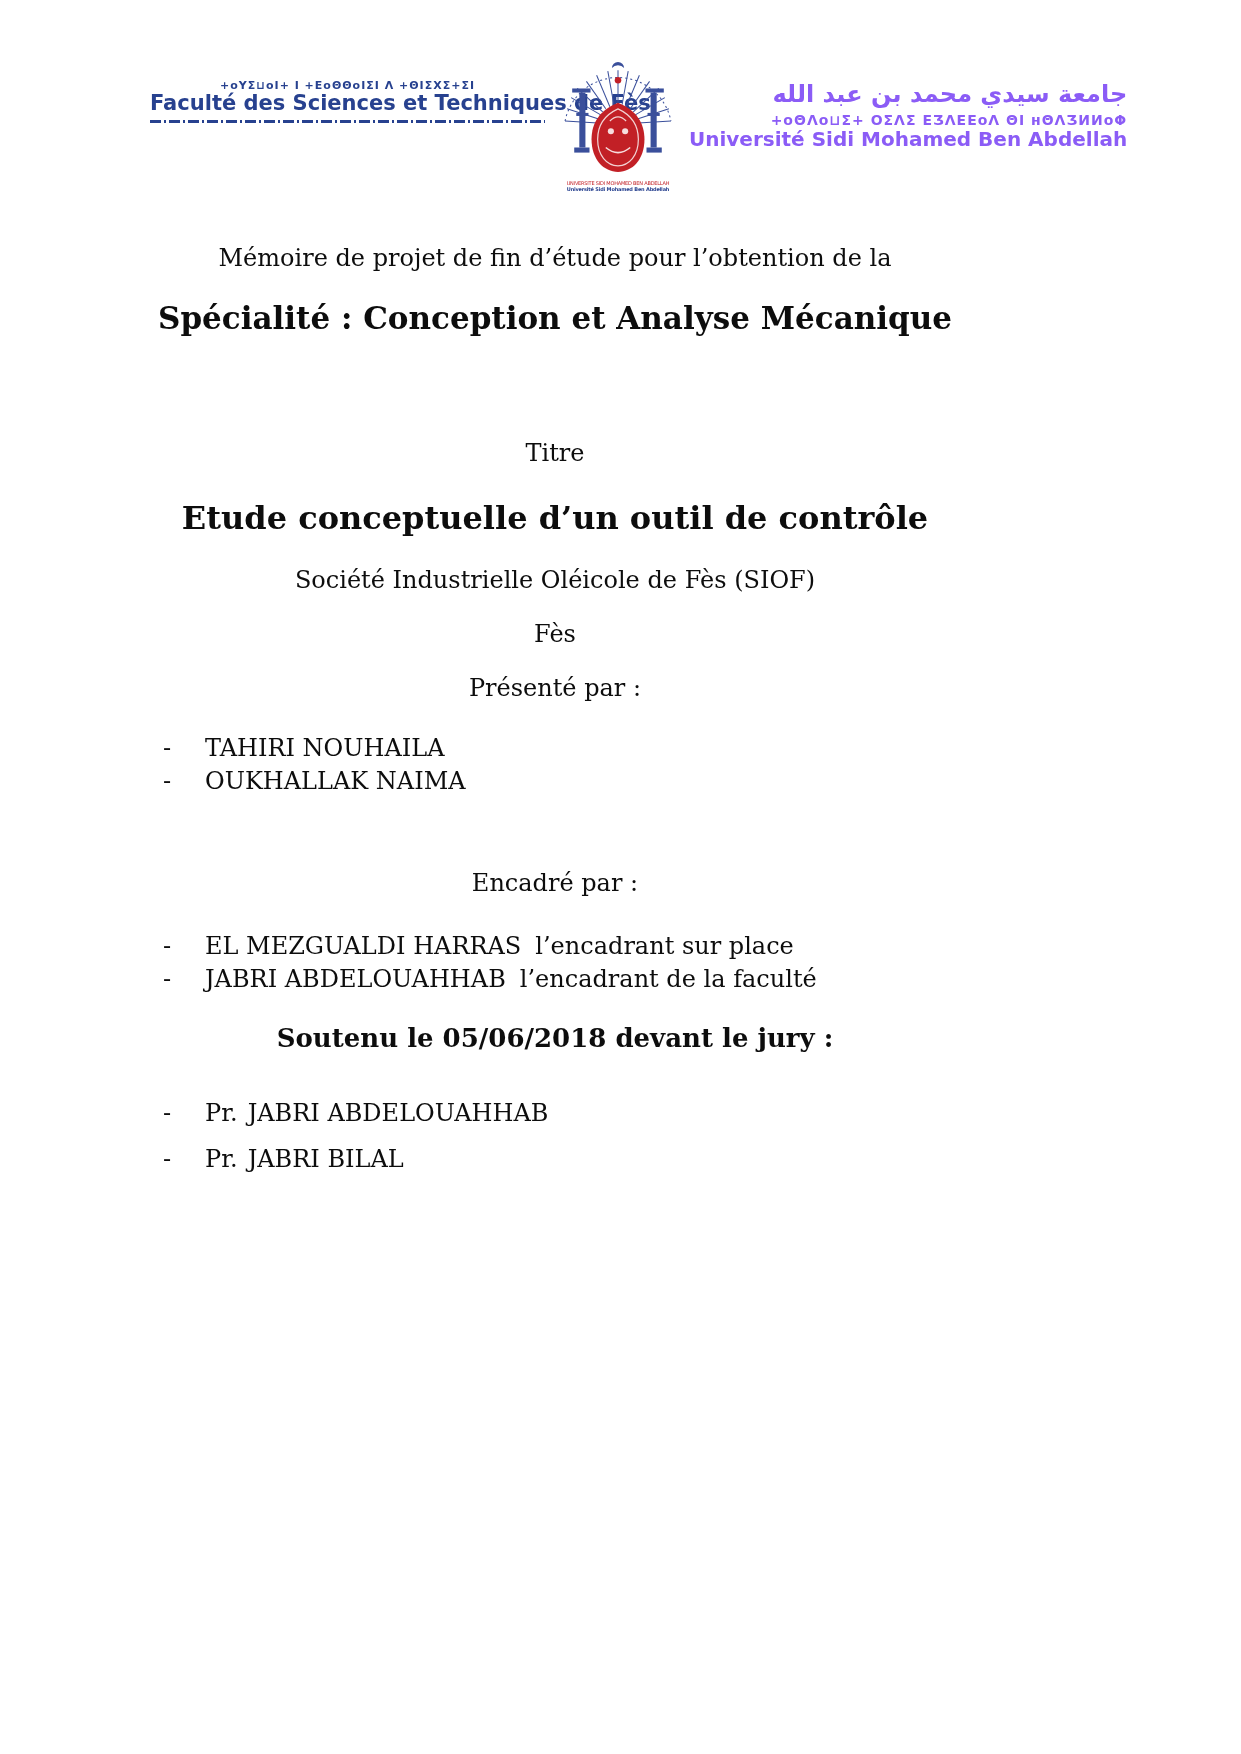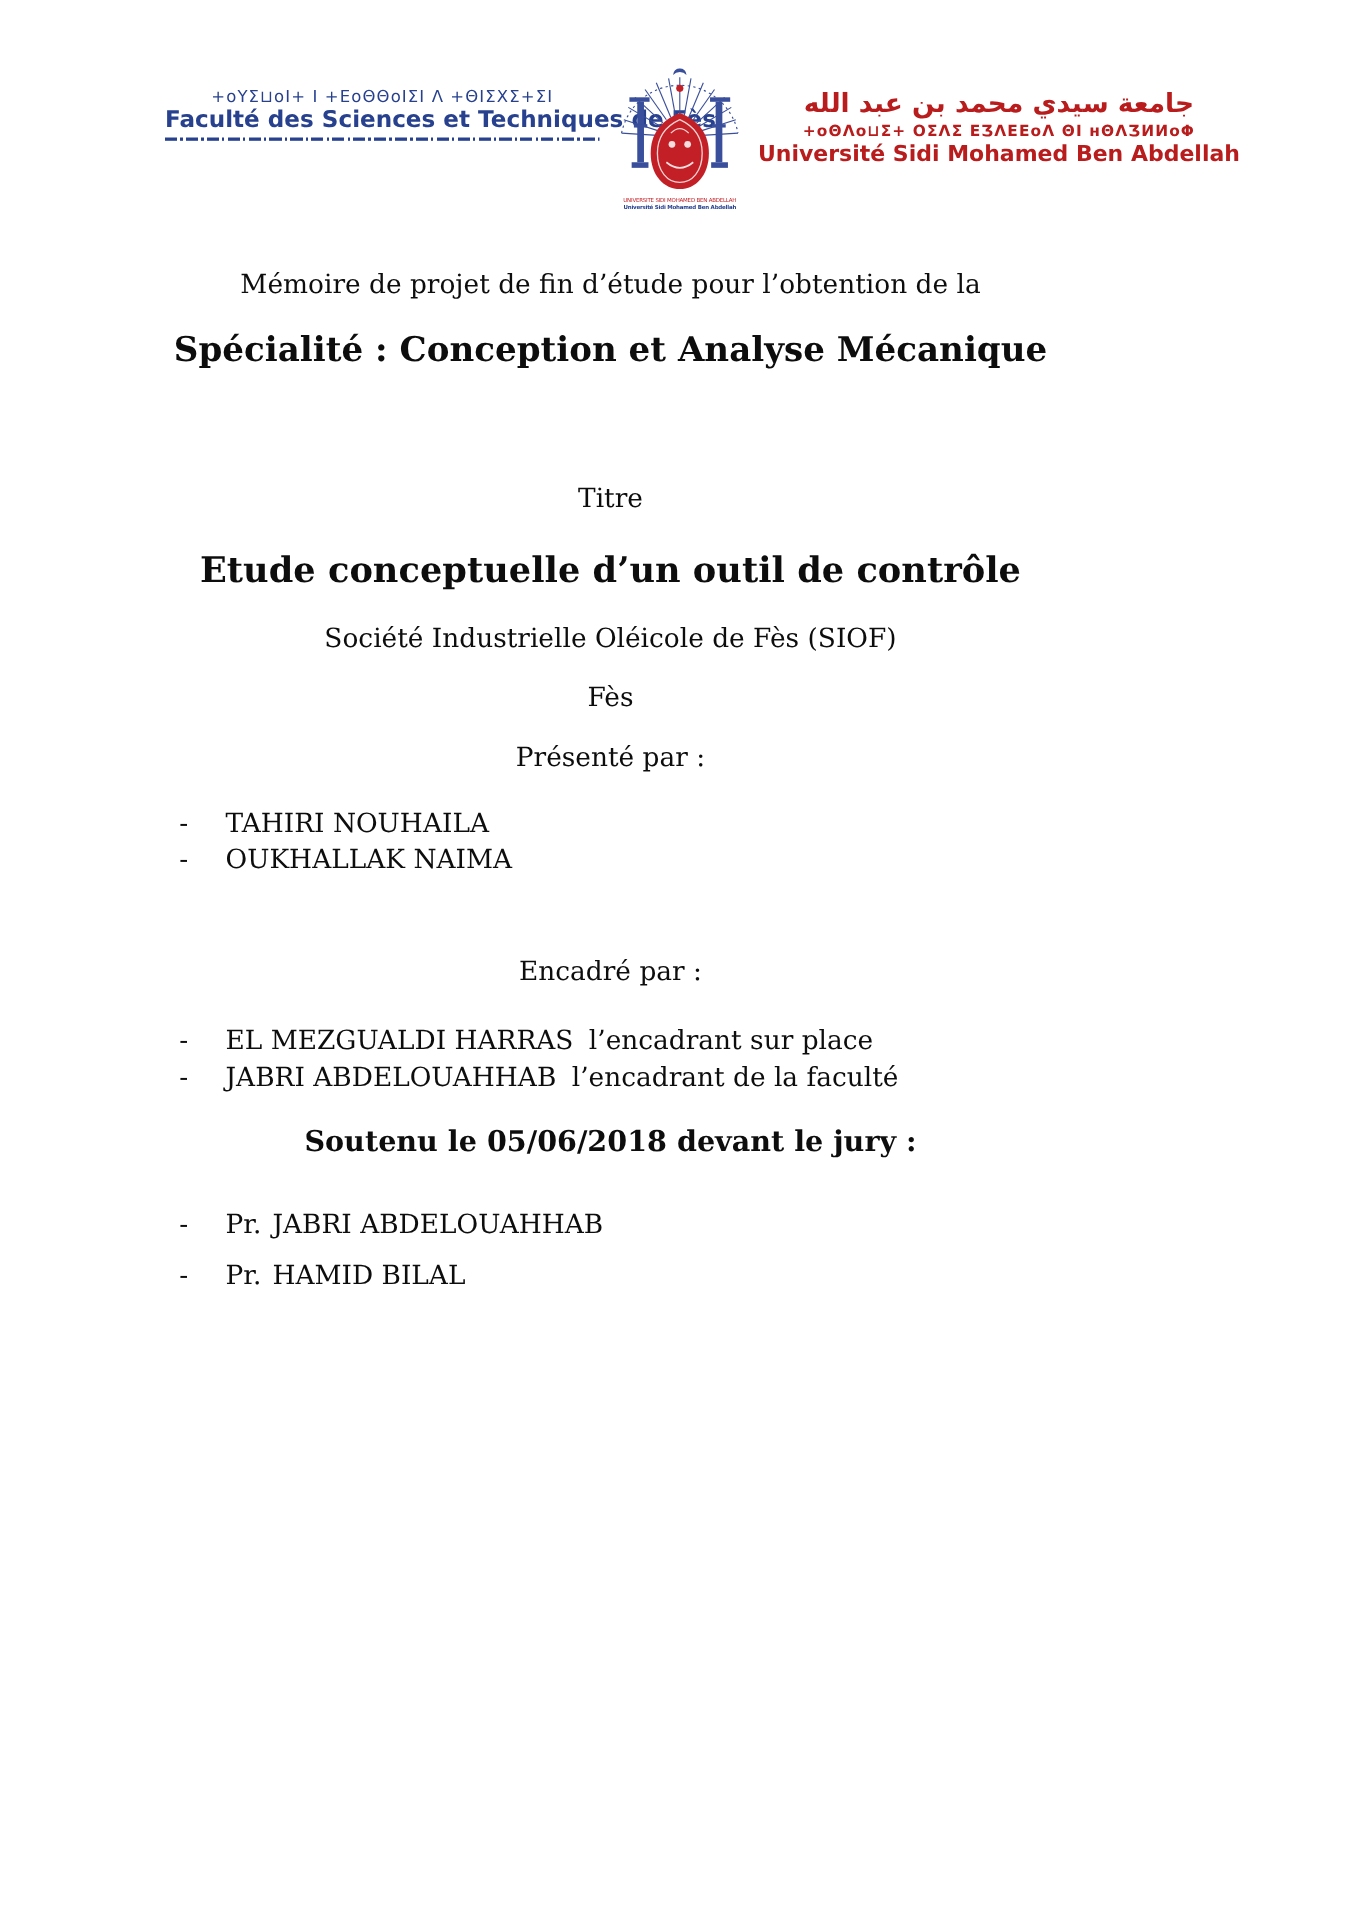--- a/index.html
+++ b/index.html
@@ -12,39 +12,39 @@
   
   .header{
     position:absolute; top:62px; left:150px; width:945px;
     display:flex; flex-direction:row; align-items:flex-start;
     font-family:"DejaVu Sans","Liberation Sans",sans-serif;
   }
   .faculty-block{
     width:395px; text-align:center; color:#27418f; margin-top:16px;
   }
   .faculty-block .ar{ font-size:26px; font-weight:bold; line-height:1.15; }
-  .faculty-block .tf{ font-size:15px; font-weight:normal; letter-spacing:1px; line-height:1.1; margin-top:2px; white-space:nowrap; }
+  .faculty-block .tf{ font-size:11px; font-weight:bold; letter-spacing:1px; line-height:1.1; margin-top:2px; white-space:nowrap; }
   .faculty-block .fr{ font-size:21px; font-weight:bold; line-height:1.1; white-space:nowrap; }
   .dashline{
     height:3px; margin-top:5px; width:100%;
     background-image:repeating-linear-gradient(90deg,
       #27418f 0 11px, transparent 11px 14px,
       #27418f 14px 16px, transparent 16px 19px);
   }
   .emblem-block{
     width:130px; flex:0 0 130px; text-align:center; margin-left:8px; margin-right:6px;
   }
   .emblem-caption-red{
     font-size:5px; color:#c22026; white-space:nowrap; overflow:hidden; letter-spacing:-0.2px;
   }
   .emblem-caption-blue{
     font-size:5px; color:#27418f; font-weight:bold; white-space:nowrap; overflow:hidden; letter-spacing:-0.2px;
   }
   .univ-block{
-    flex:1; text-align:center; color:#b91c1c; margin-top:18px;
+    flex:1; text-align:right; color:#8b5cf6; margin-top:18px;
   }
   .univ-block .ar{ font-size:24px; font-weight:bold; line-height:1.2; }
   .univ-block .tf{ font-size:14px; font-weight:bold; letter-spacing:1px; line-height:1.15; margin-top:3px; white-space:nowrap; }
   .univ-block .fr{ font-size:20px; font-weight:bold; line-height:1.15; white-space:nowrap; }
   
   .main{
     position:absolute; top:200px; left:150px; width:810px; text-align:center;
   }
   .t-regular { font-size:24px; line-height:1.3; }
   .t-sub     { font-size:31px; font-weight:bold; line-height:1.3; }
@@ -193,18 +193,18 @@
 
     <div class="doc-list jury-list mt-jury">
       <div class="li">
         <span class="dash">-</span>
         <span class="prefix">Pr.</span>
         <span>JABRI ABDELOUAHHAB</span>
       </div>
       <div class="li">
         <span class="dash">-</span>
         <span class="prefix">Pr.</span>
-        <span>HAMID BILAL</span>
+        <span>JABRI BILAL</span>
       </div>
     </div>
 
   </main>
 </div>
 
 </body></html>

